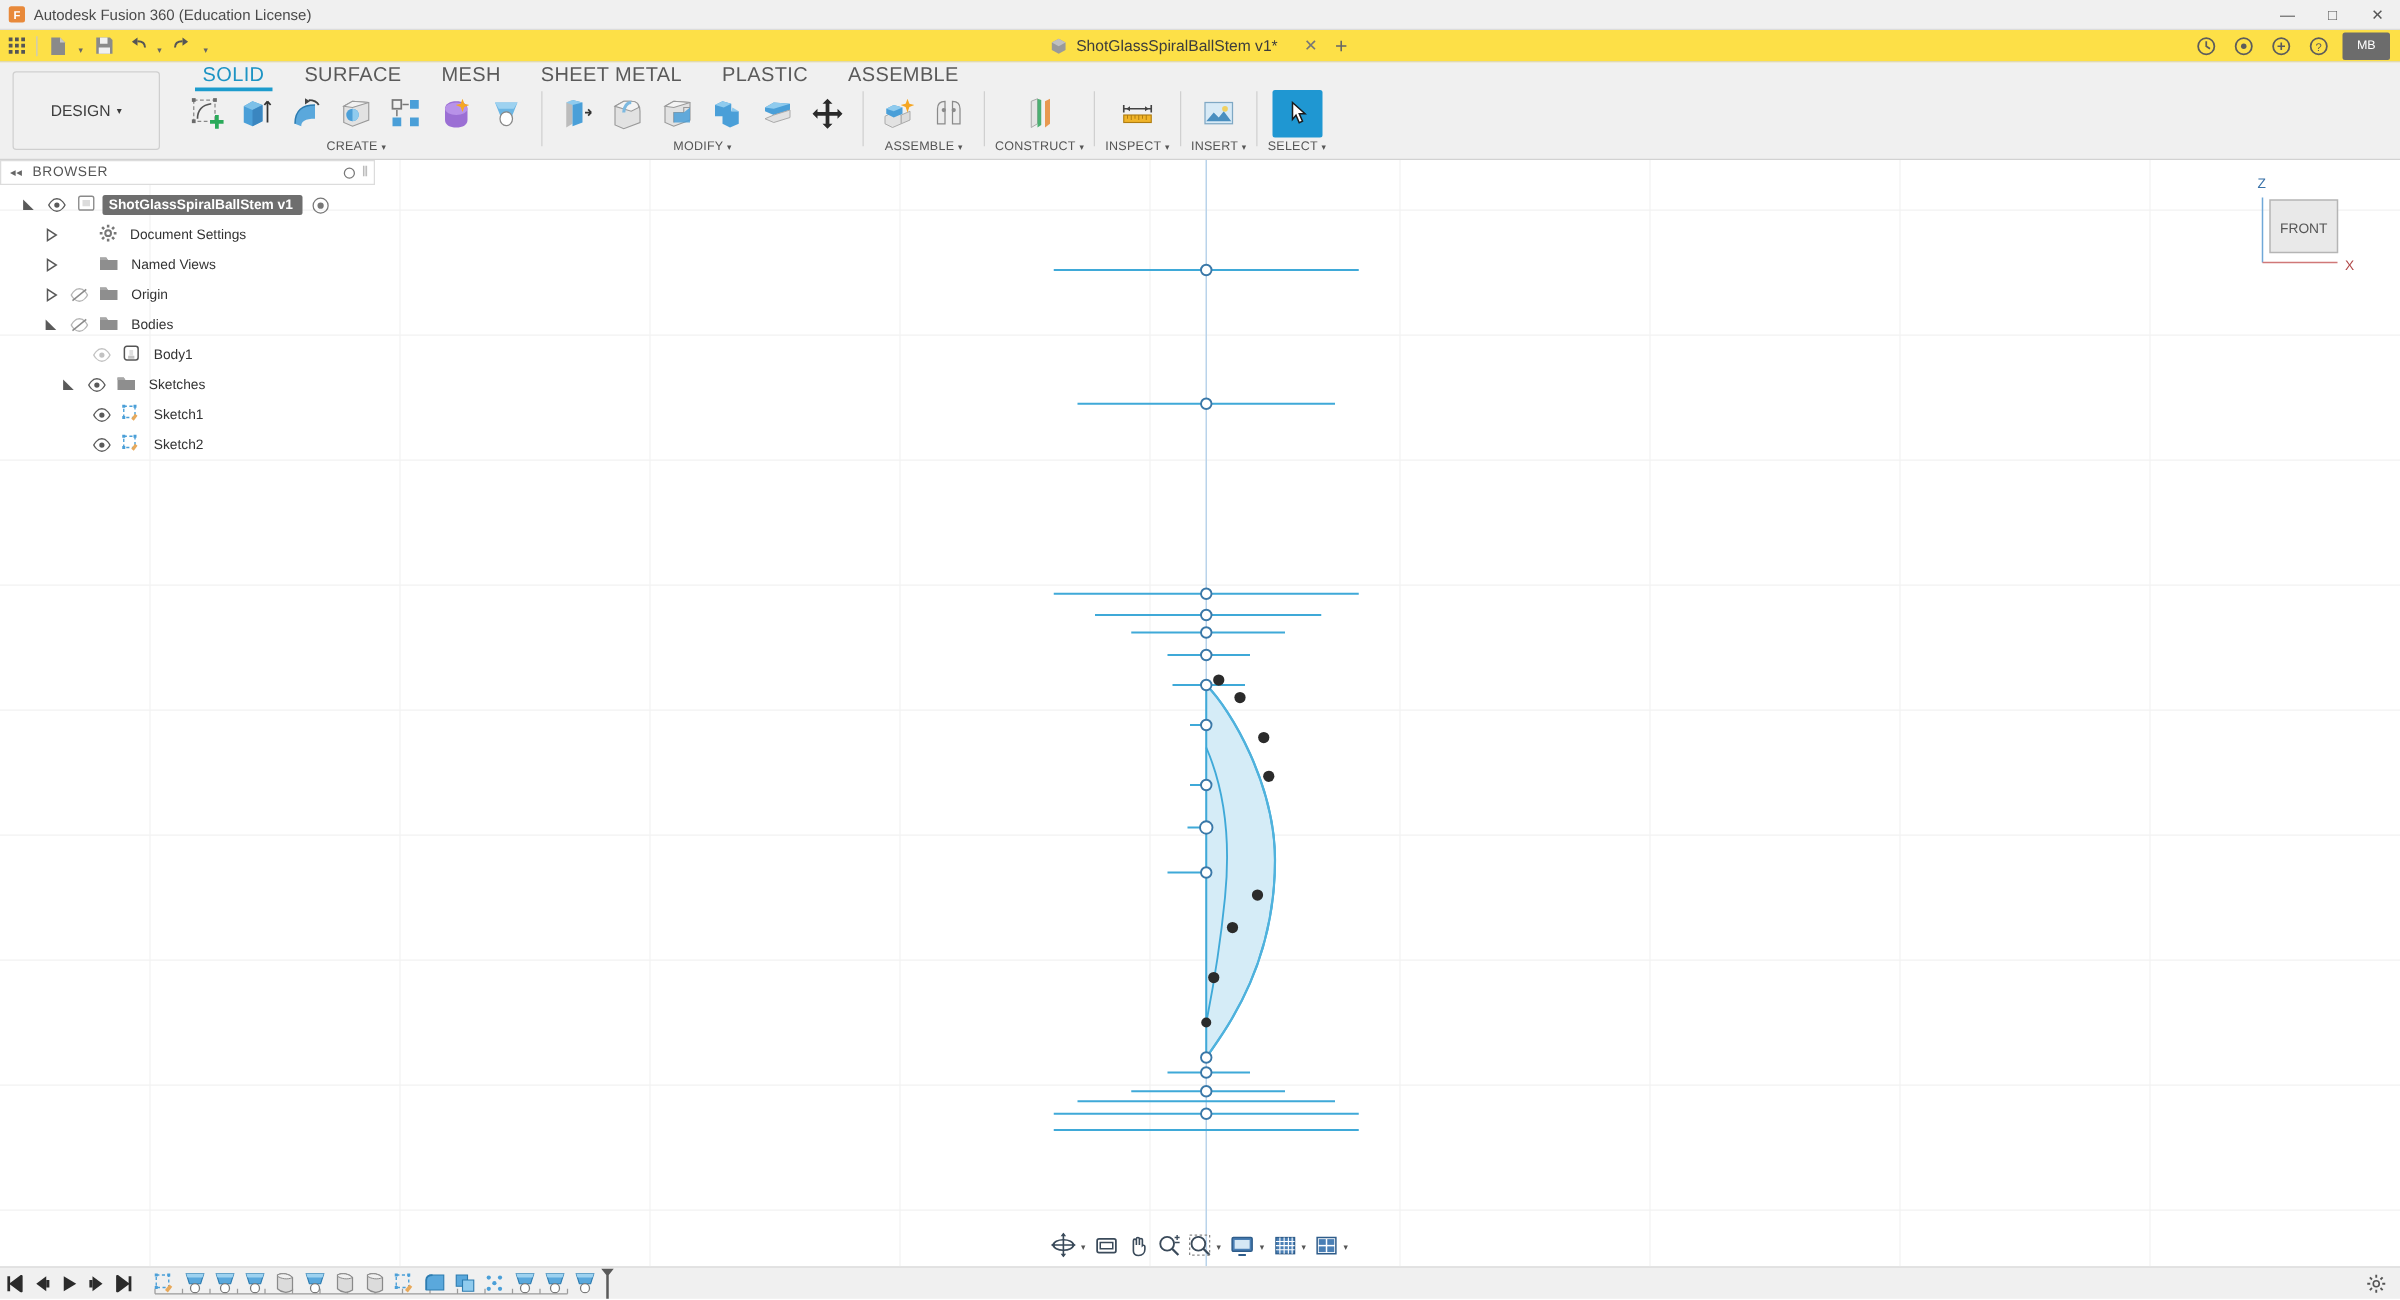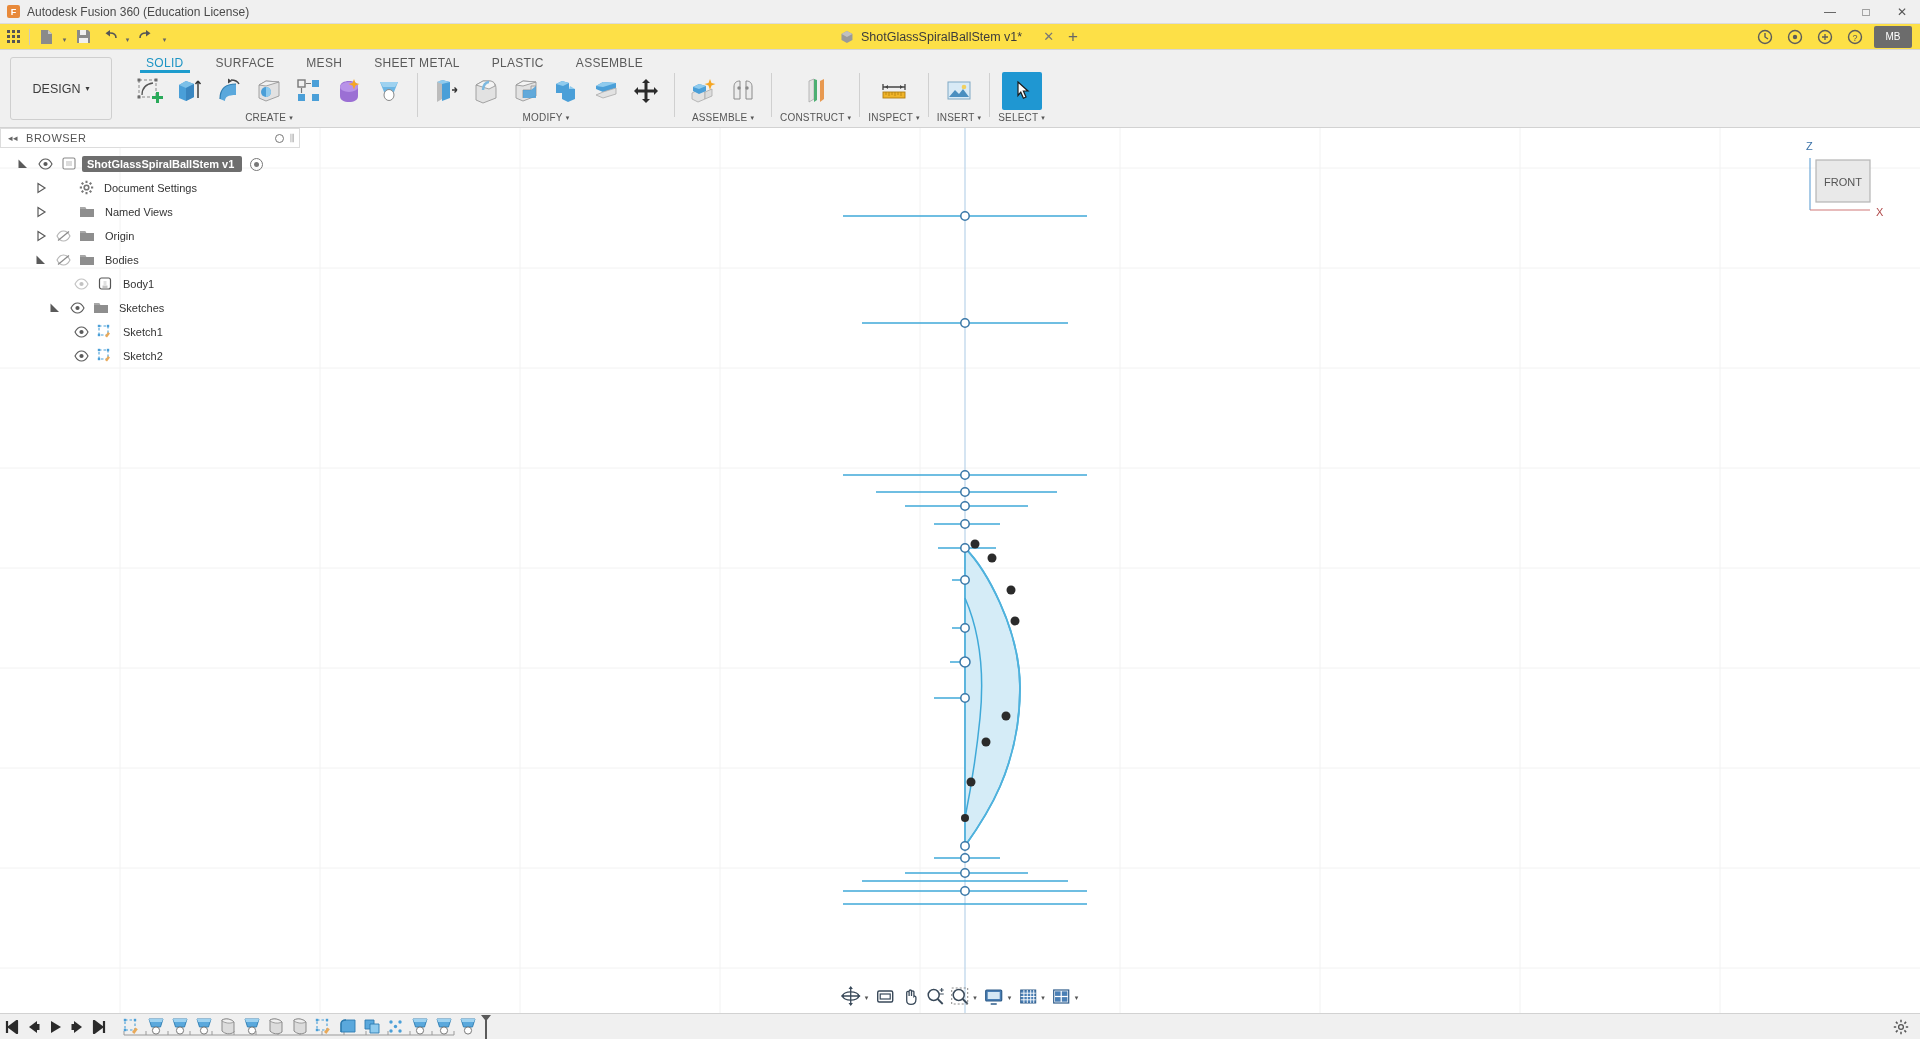--- a/index.html
+++ b/index.html
@@ -44,26 +44,26 @@
   #qabar-right { position:absolute; right:0; display:flex; align-items:center; }
   .qr-ico { width:30px; height:26px; display:flex; align-items:center;
     justify-content:center; color:#5c5c5c; }
   #avatar { width:38px; height:22px; background:#6c6c6c; color:#fff;
     border-radius:2px; font-size:10px; display:flex; align-items:center;
     justify-content:center; margin:0 8px 0 4px; }
 
   
   #ribbon { height:78px; background:#f0f0f0; border-bottom:1px solid #d2d2d2;
     display:flex; align-items:stretch; position:relative; }
-  #design-box { width:102px; margin:7px 6px 7px 10px; border:1px solid #cfcfcf;
+  #design-box { width:118px; margin:7px 6px 7px 10px; border:1px solid #cfcfcf;
     background:#f0f0f0; border-radius:3px; display:flex; align-items:center;
     justify-content:center; font-size:12.5px; color:#3c3c3c; gap:5px; }
   #ribbon-main { flex:1; display:flex; flex-direction:column; }
   #tabrow { height:22px; display:flex; align-items:flex-end; padding-left:12px; }
-  .rtab { padding:0 16px 2px 16px; font-size:12px; color:#5a5a5a;
+  .rtab { padding:0 16px 2px 16px; font-size:16px; color:#5a5a5a;
     letter-spacing:.3px; position:relative; }
   .rtab.active { color:#1d94c4; }
   .rtab.active:after { content:''; position:absolute; left:10px; right:10px;
     bottom:-1px; height:3px; background:#1d9ccd; }
   #panelrow { flex:1; display:flex; align-items:flex-start; padding-left:8px; }
   .panel { display:flex; flex-direction:column; align-items:center;
     position:relative; padding:0 3px; }
   .panel-icons { display:flex; align-items:center; height:38px; }
   .panel-label { font-size:10px; color:#555; letter-spacing:.2px;
     margin-top:2px; display:flex; align-items:center; gap:3px; }

